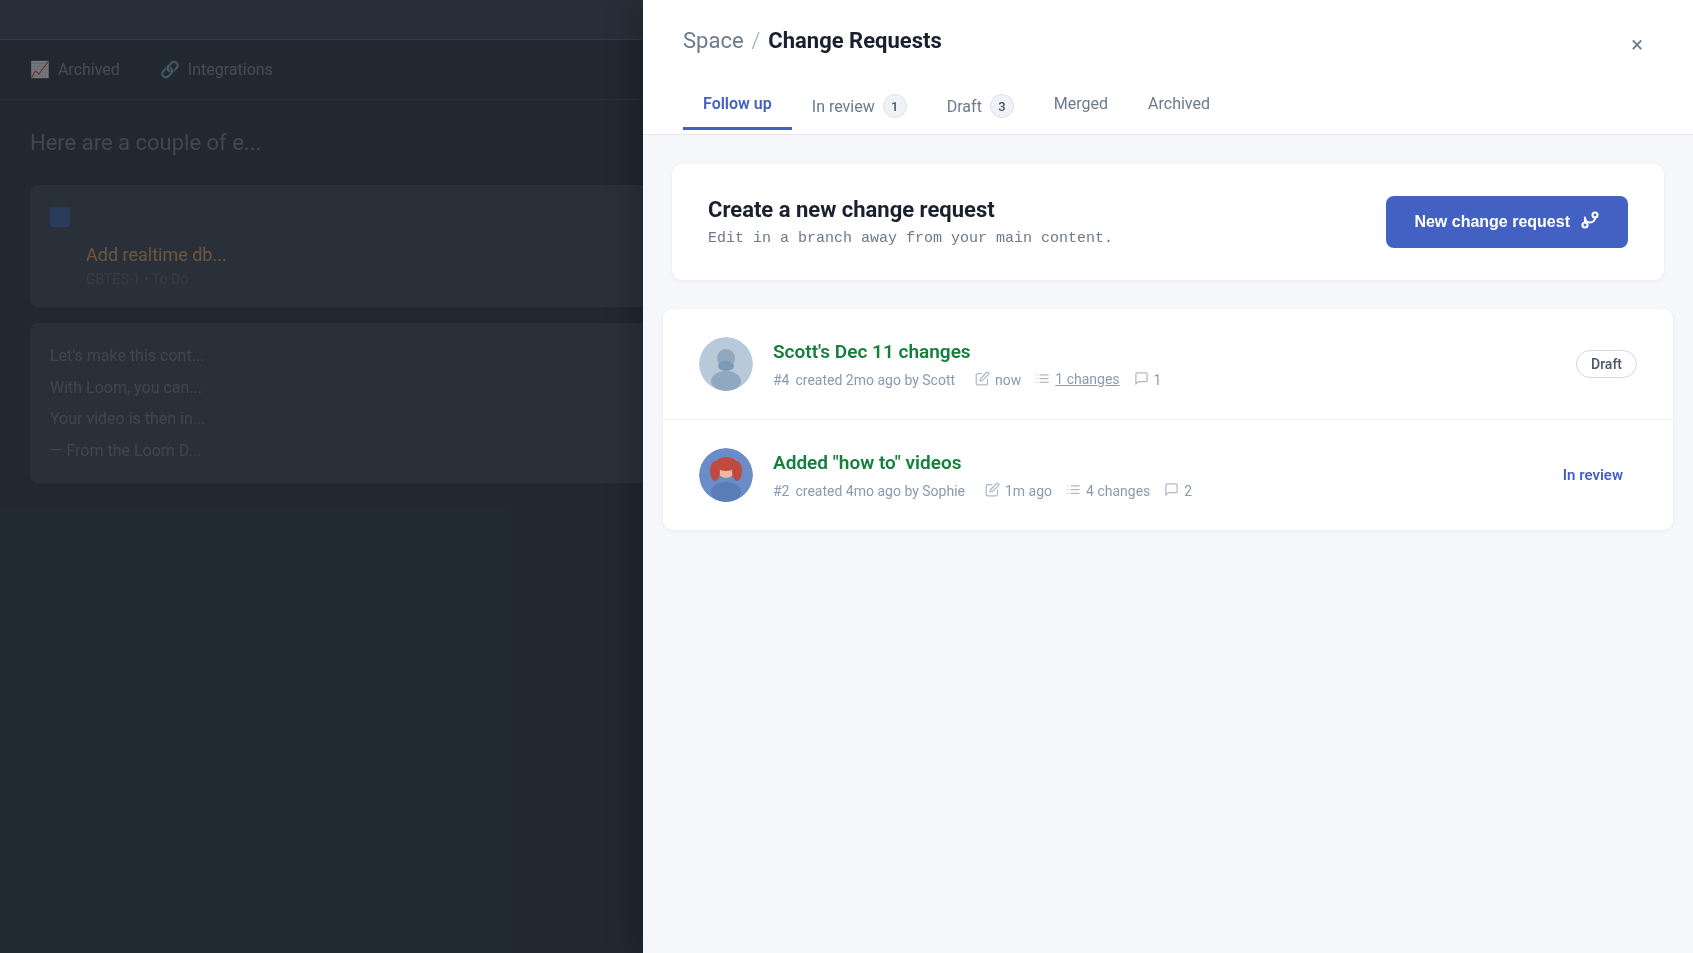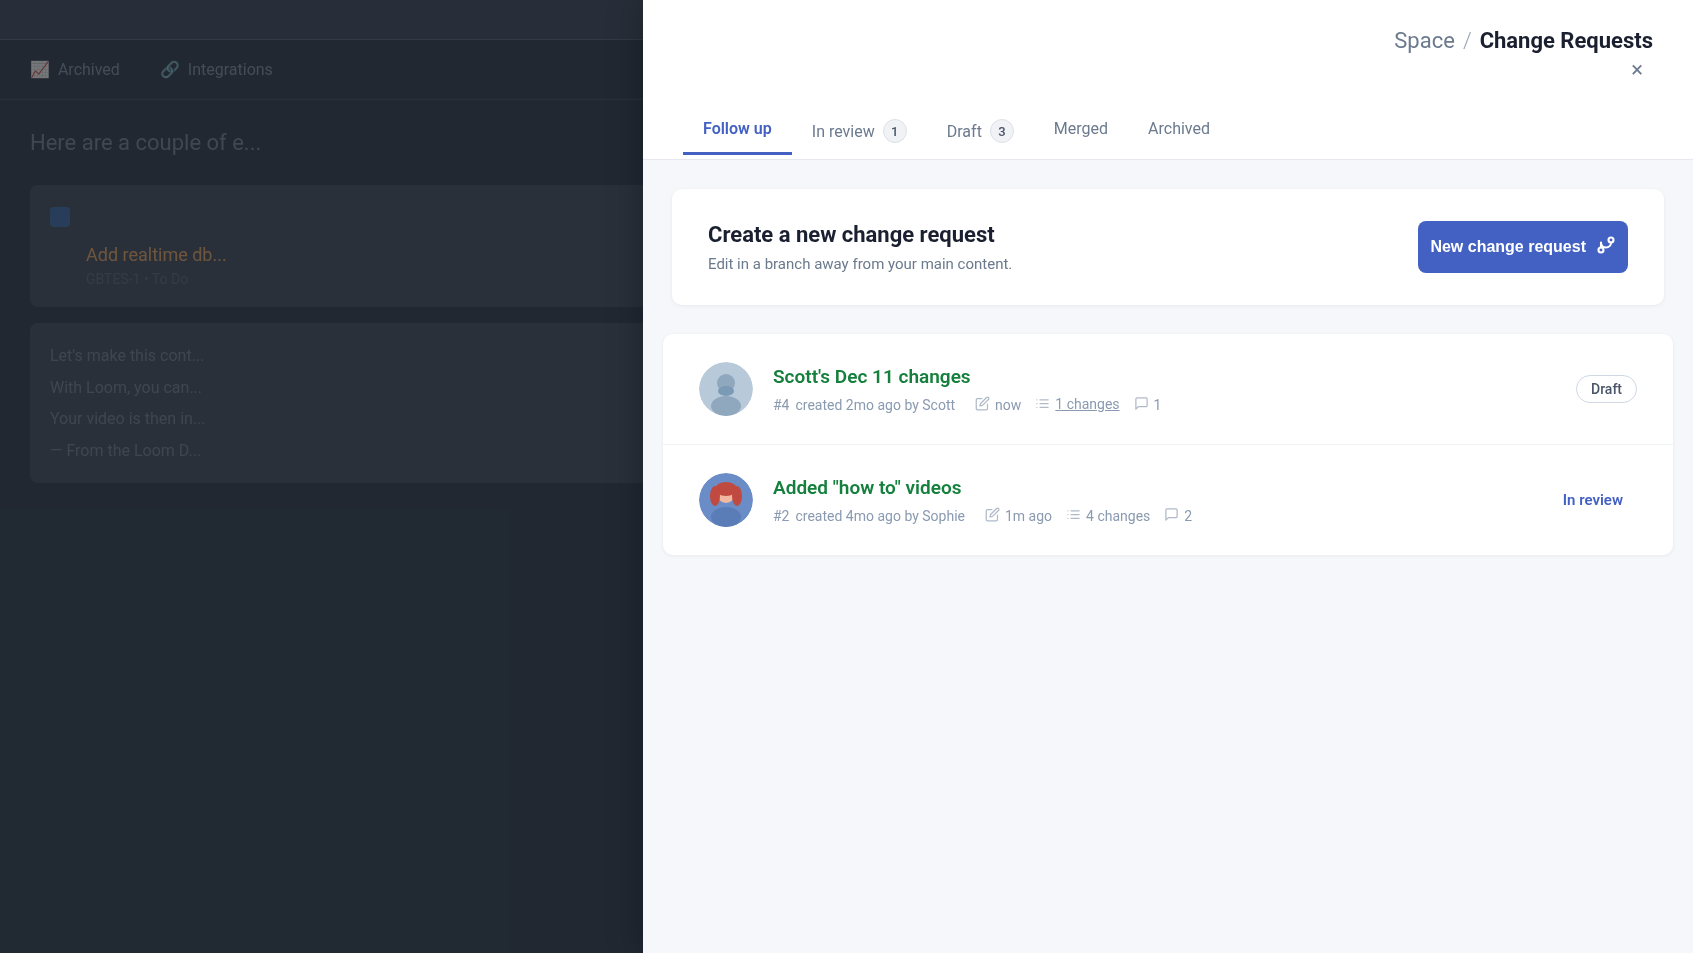--- a/index.html
+++ b/index.html
@@ -111,24 +111,23 @@
       width: 1050px;
       height: 100%;
       background: #fff;
       box-shadow: -4px 0 30px rgba(0,0,0,0.25);
       display: flex;
       flex-direction: column;
     }
 
     .modal-header {
       display: flex;
-      align-items: flex-end;
+      align-items: flex-start;
       justify-content: space-between;
       padding: 28px 40px 0 40px;
-      flex-direction: column;
     }
 
     .modal-breadcrumb {
       display: flex;
       align-items: center;
       gap: 8px;
       font-size: 22px;
     }
 
     .breadcrumb-space {
@@ -223,28 +222,29 @@
     .cta-text h2 {
       font-size: 22px;
       color: #1a2030;
       font-weight: 700;
       margin-bottom: 8px;
     }
 
     .cta-text p {
       font-size: 15px;
       color: #6b7a8d;
+      font-family: Liberation Mono, monospace;
     }
 
     .cta-button {
       background: #4361c2;
       color: #fff;
       border: none;
       border-radius: 8px;
-      padding: 14px 12px;
+      padding: 14px 28px;
       font-size: 16px;
       font-weight: 600;
       cursor: pointer;
       display: flex;
       align-items: center;
       gap: 10px;
       white-space: nowrap;
     }
 
     

